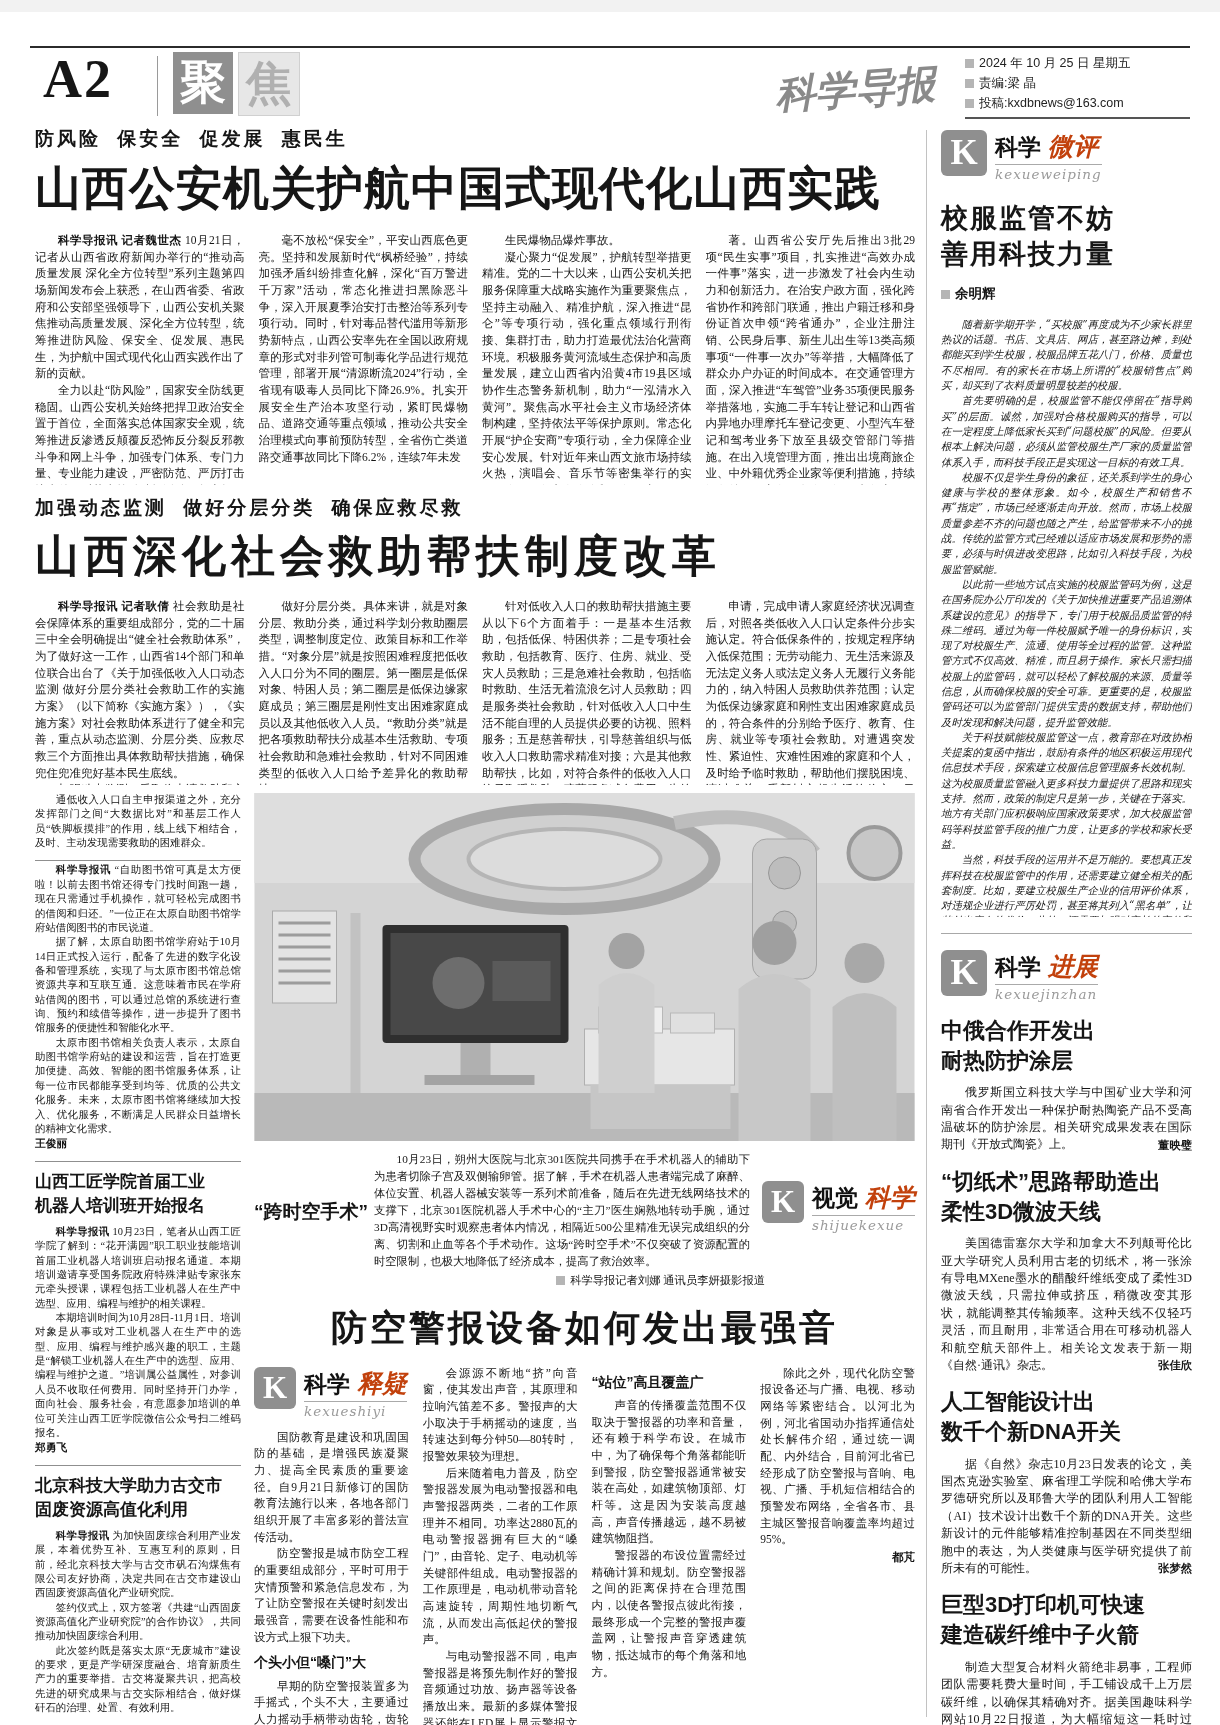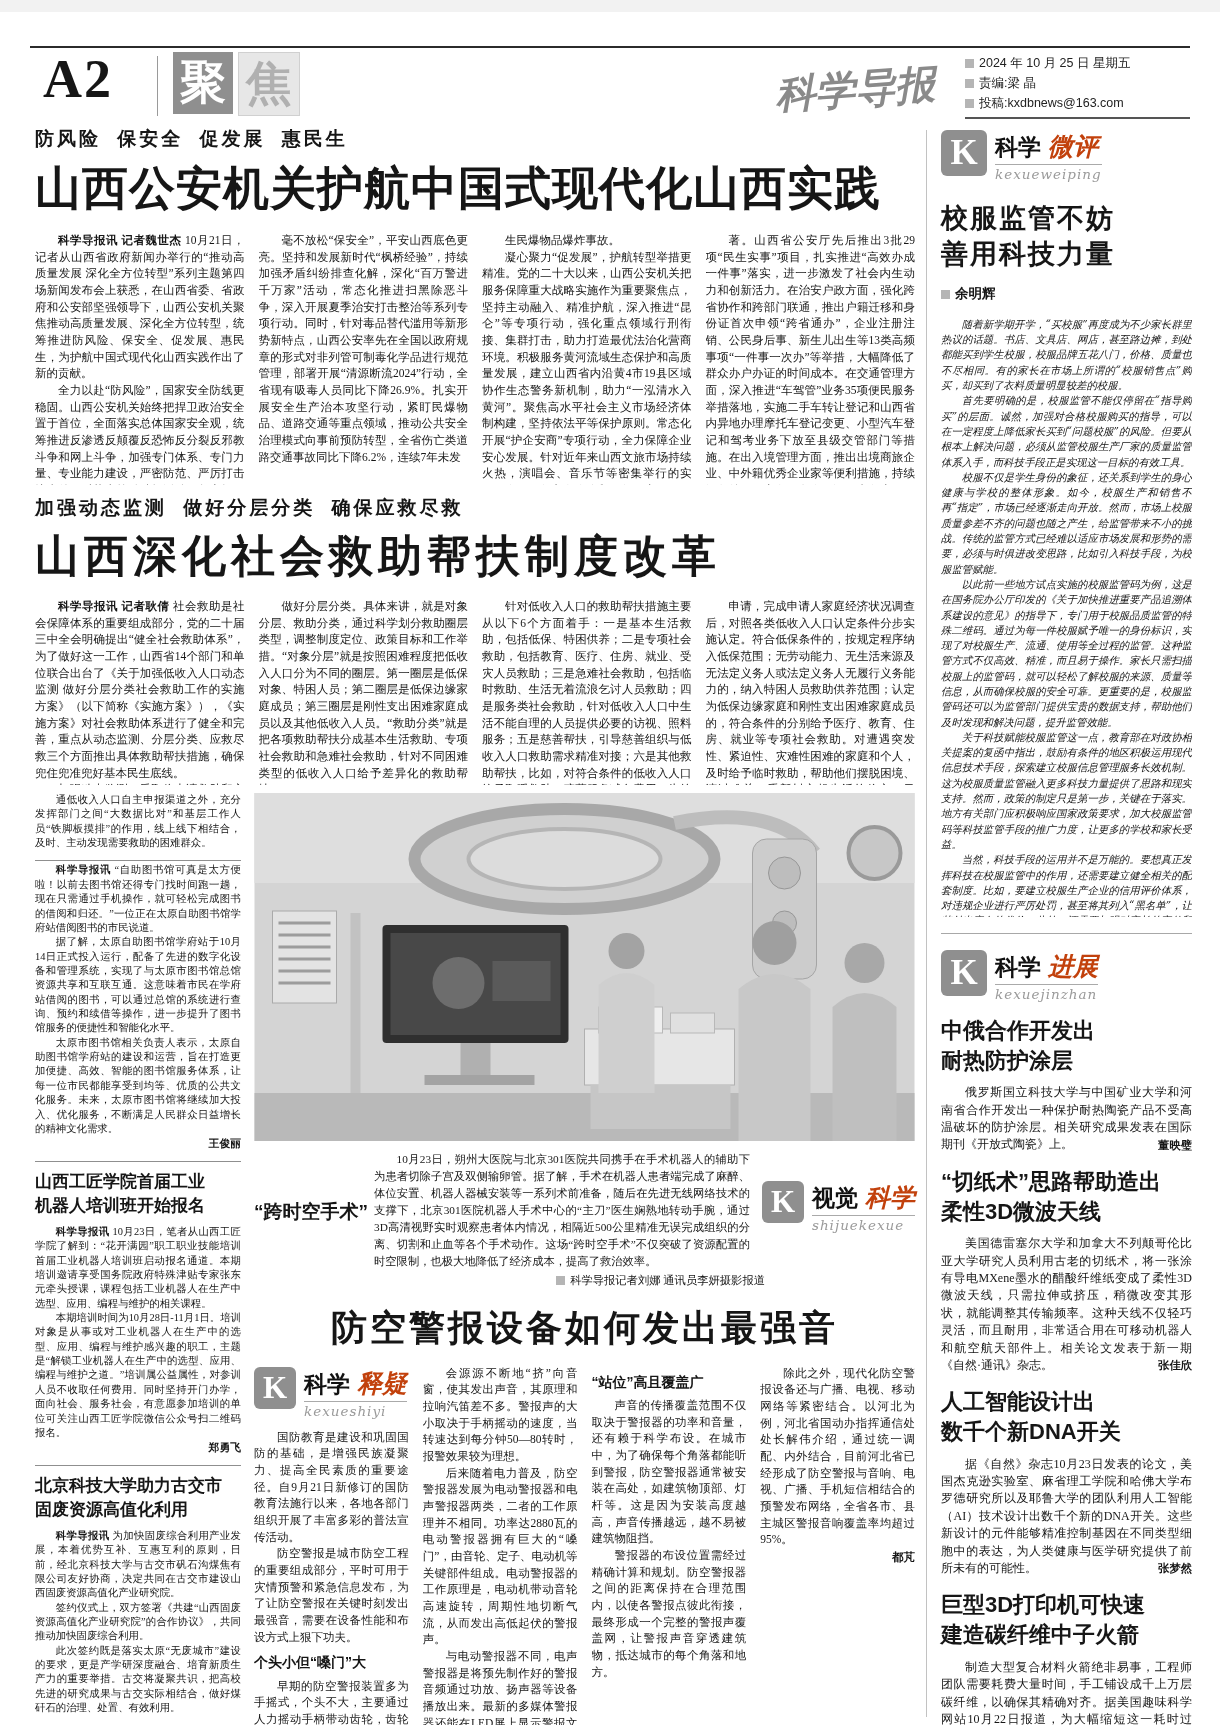--- a/index.html
+++ b/index.html
@@ -36,21 +36,21 @@
   .col{flex:1;min-width:0;overflow:hidden;}
   .a1col{height:253px;}
   .a2col{height:187px;}
   
   .lower{display:flex;gap:13px;margin-top:8px;}
   .lrail{width:206px;flex:none;}
   .lrail p{font-size:10.4px;line-height:1.38;}
   .lhead{font-family:"Liberation Sans",sans-serif;font-weight:900;font-size:17px;line-height:1.4;
         white-space:pre-line;margin:8px 0 7px;}
   .ldiv{border-top:1px solid #8f8f8f;margin:10px 0 2px;}
-  .author{text-align:right;font-weight:700;font-size:10.8px;margin-top:1px;}
+  .author{text-align:left;font-weight:700;font-size:10.8px;margin-top:1px;}
   .center{flex:1;min-width:0;}
   .photo{width:100%;height:348px;display:block;}
   .capwrap{margin-top:10px;display:flex;gap:10px;}
   .caplabel{width:110px;flex:none;font-family:"Liberation Sans",sans-serif;font-weight:700;
         font-size:19px;padding-top:48px;white-space:nowrap;}
   .capbody{flex:1;min-width:0;}
   .capbody p{font-size:11.3px;line-height:1.5;}
   .shijue{float:right;margin:30px 0 4px 12px;}
   .capby{text-align:right;font-size:11.3px;margin-top:3px;padding-right:150px;}
   .fk-head{font-family:"Liberation Sans",sans-serif;font-weight:900;font-size:36px;text-align:center;

